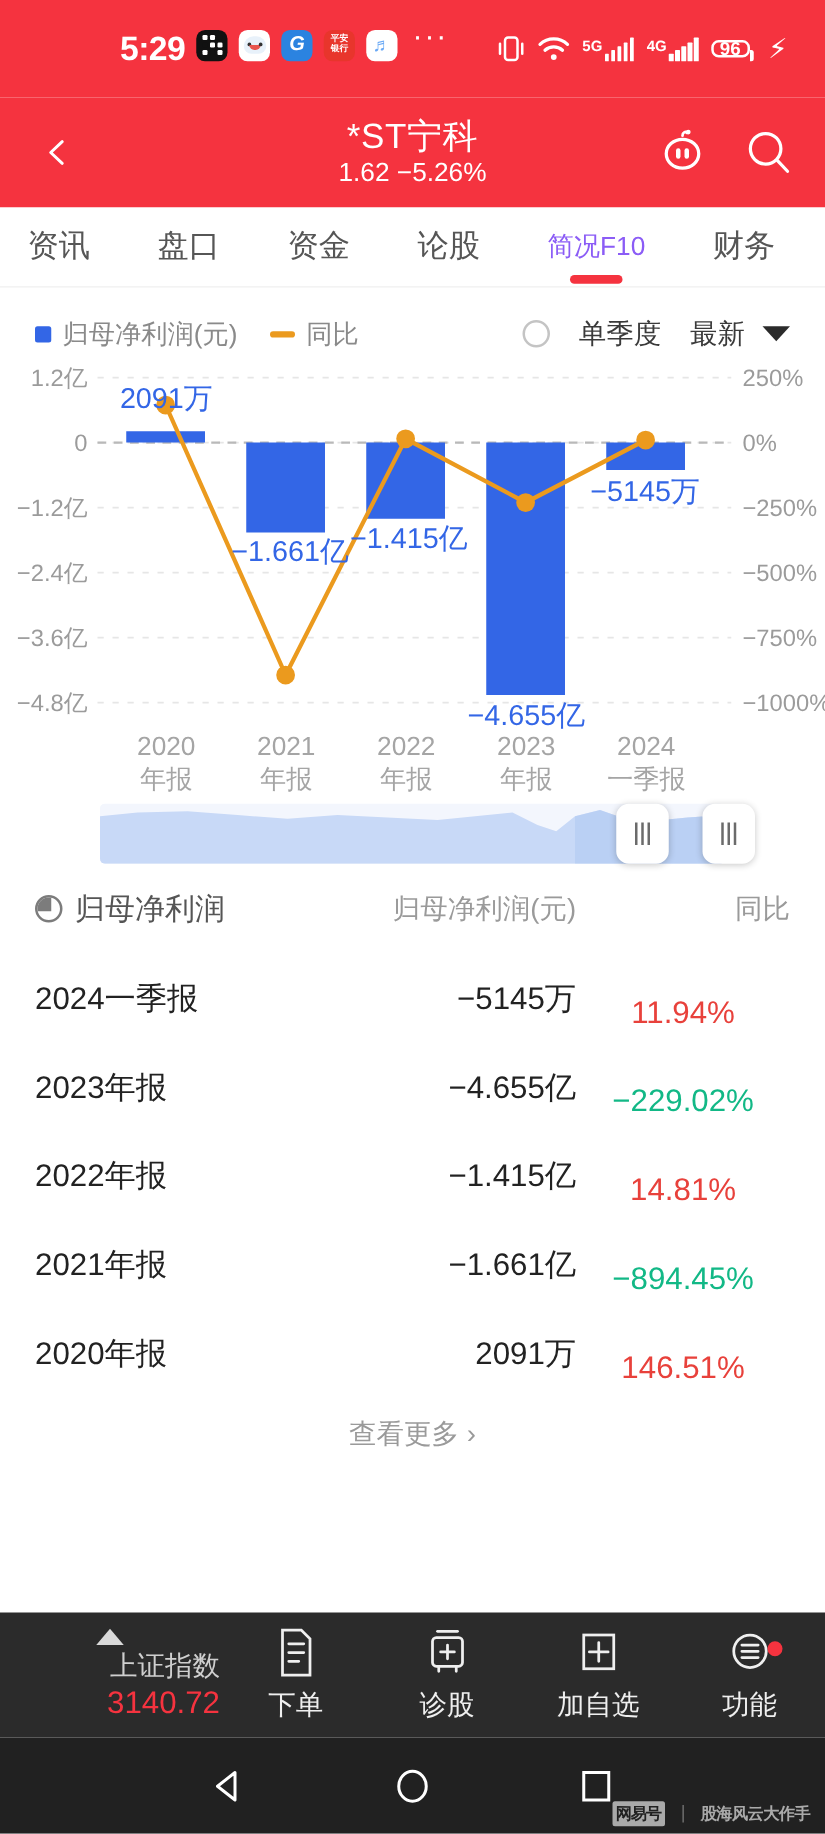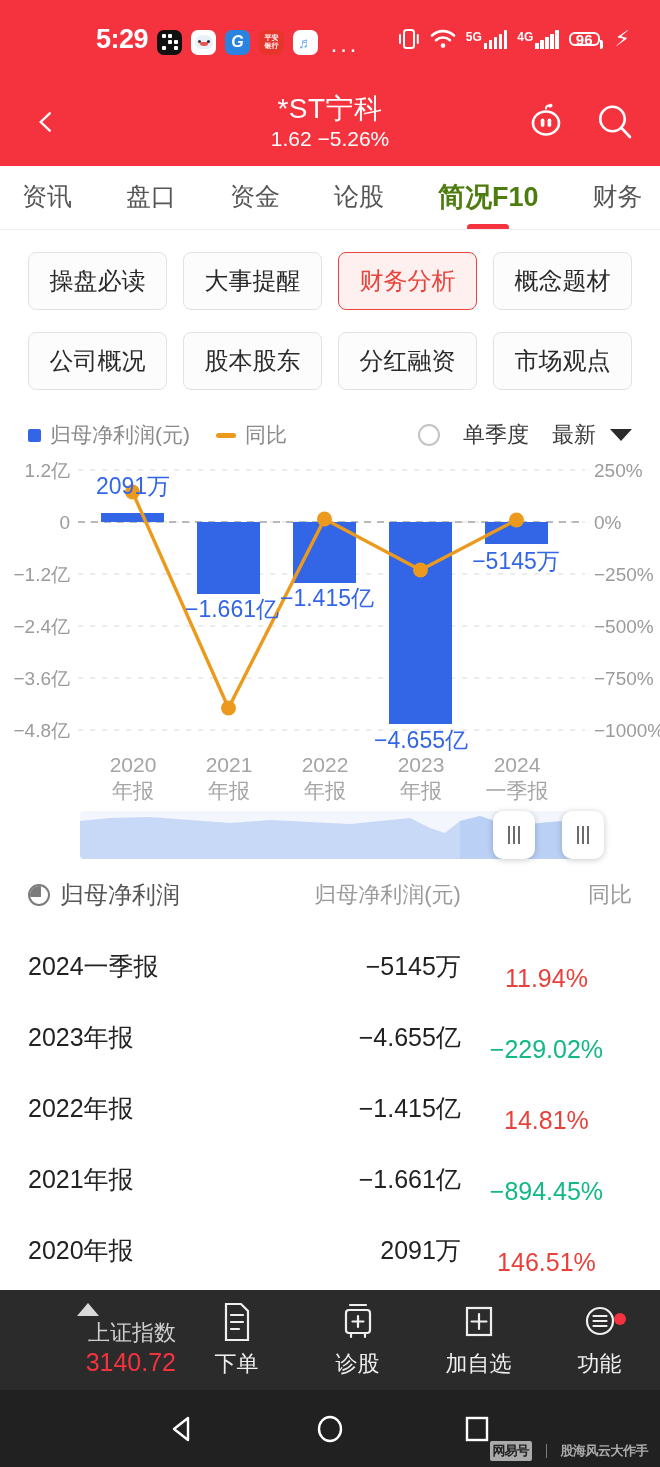--- a/index.html
+++ b/index.html
@@ -8,21 +8,21 @@
     font-family: "Liberation Sans", "DejaVu Sans", sans-serif;
     background: #ffffff; overflow: hidden;
   }
   #app { position: relative; width: 660px; height: 1467px; background:#fff; }
 
   
   .statusbar {
     height: 78px; background: #F5333F; display: flex; align-items: center;
     padding: 0 22px; color:#fff;
   }
-  .sb-left { display:flex; align-items:flex-end; gap:9px; flex:0 0 auto; padding-left:74px;}
+  .sb-left { display:flex; align-items:flex-start; gap:9px; flex:0 0 auto; padding-left:74px;}
   .sb-time { font-size: 27px; font-weight:700; letter-spacing:-.5px; }
   .sb-app { width:25px; height:25px; border-radius:7px; display:flex;align-items:center;justify-content:center;
             font-size:10px; font-weight:700; overflow:hidden;}
   .app-dots { background:#111; }
   .app-dots .gx { display:grid; grid-template-columns:repeat(3,4px); grid-template-rows:repeat(3,4px); gap:2px;}
   .app-dots .gx i { background:#fff; border-radius:1px; display:block;}
   .app-dots .gx i.off { background:#111; }
   .app-cat { background:#fff; color:#3a6ea5; position:relative;}
   .app-cat .face { width:18px;height:14px;border-radius:9px 9px 7px 7px;background:#e8f1fa;position:relative;}
   .app-cat .face:before,.app-cat .face:after{content:"";position:absolute;top:5px;width:3px;height:3px;border-radius:50%;background:#333;}
@@ -57,21 +57,21 @@
   .head-right { margin-left:auto; display:flex; align-items:center; gap:26px; z-index:2;}
   .head-right svg { display:block; }
 
   
   .tabstrip {
     height: 64px; background:#fff; display:flex; align-items:center;
     padding-left: 22px; gap: 54px; border-bottom:1px solid #f0f0f0; overflow:hidden;
     position:relative;
   }
   .tab { font-size:25px; color:#565656; white-space:nowrap; position:relative; padding-bottom:2px;}
-  .tab.active { color:#4d7c0f; font-weight:700; font-size:27px; }
+  .tab.active { color:#8b5cf6; font-weight:400; font-size:21px; }
   .tab.active:after {
     content:""; position:absolute; left:50%; transform:translateX(-50%);
     bottom:-14px; width:42px; height:7px; background:#F5333F; border-radius:4px;
   }
 
   
   .chips { padding: 22px 28px 8px; display:grid; grid-template-columns:repeat(4,1fr); gap:22px 16px;}
   .chip {
     height: 58px; border:1px solid #e2e2e2; border-radius:8px; background:#fcfcfc;
     display:flex; align-items:center; justify-content:center;
@@ -254,30 +254,20 @@
 
   <div class="tabstrip">
     <div class="tab">资讯</div>
     <div class="tab">盘口</div>
     <div class="tab">资金</div>
     <div class="tab">论股</div>
     <div class="tab active">简况F10</div>
     <div class="tab">财务</div>
   </div>
 
-  <div class="chips">
-    <div class="chip">操盘必读</div>
-    <div class="chip">大事提醒</div>
-    <div class="chip active">财务分析</div>
-    <div class="chip">概念题材</div>
-    <div class="chip">公司概况</div>
-    <div class="chip">股本股东</div>
-    <div class="chip">分红融资</div>
-    <div class="chip">市场观点</div>
-  </div>
 
   <div class="legendrow">
     <div class="lg">
       <span class="lg-sq"></span>
       <span class="lg-tx">归母净利润(元)</span>
     </div>
     <div class="lg">
       <span class="lg-ln"></span>
       <span class="lg-tx">同比</span>
     </div>

